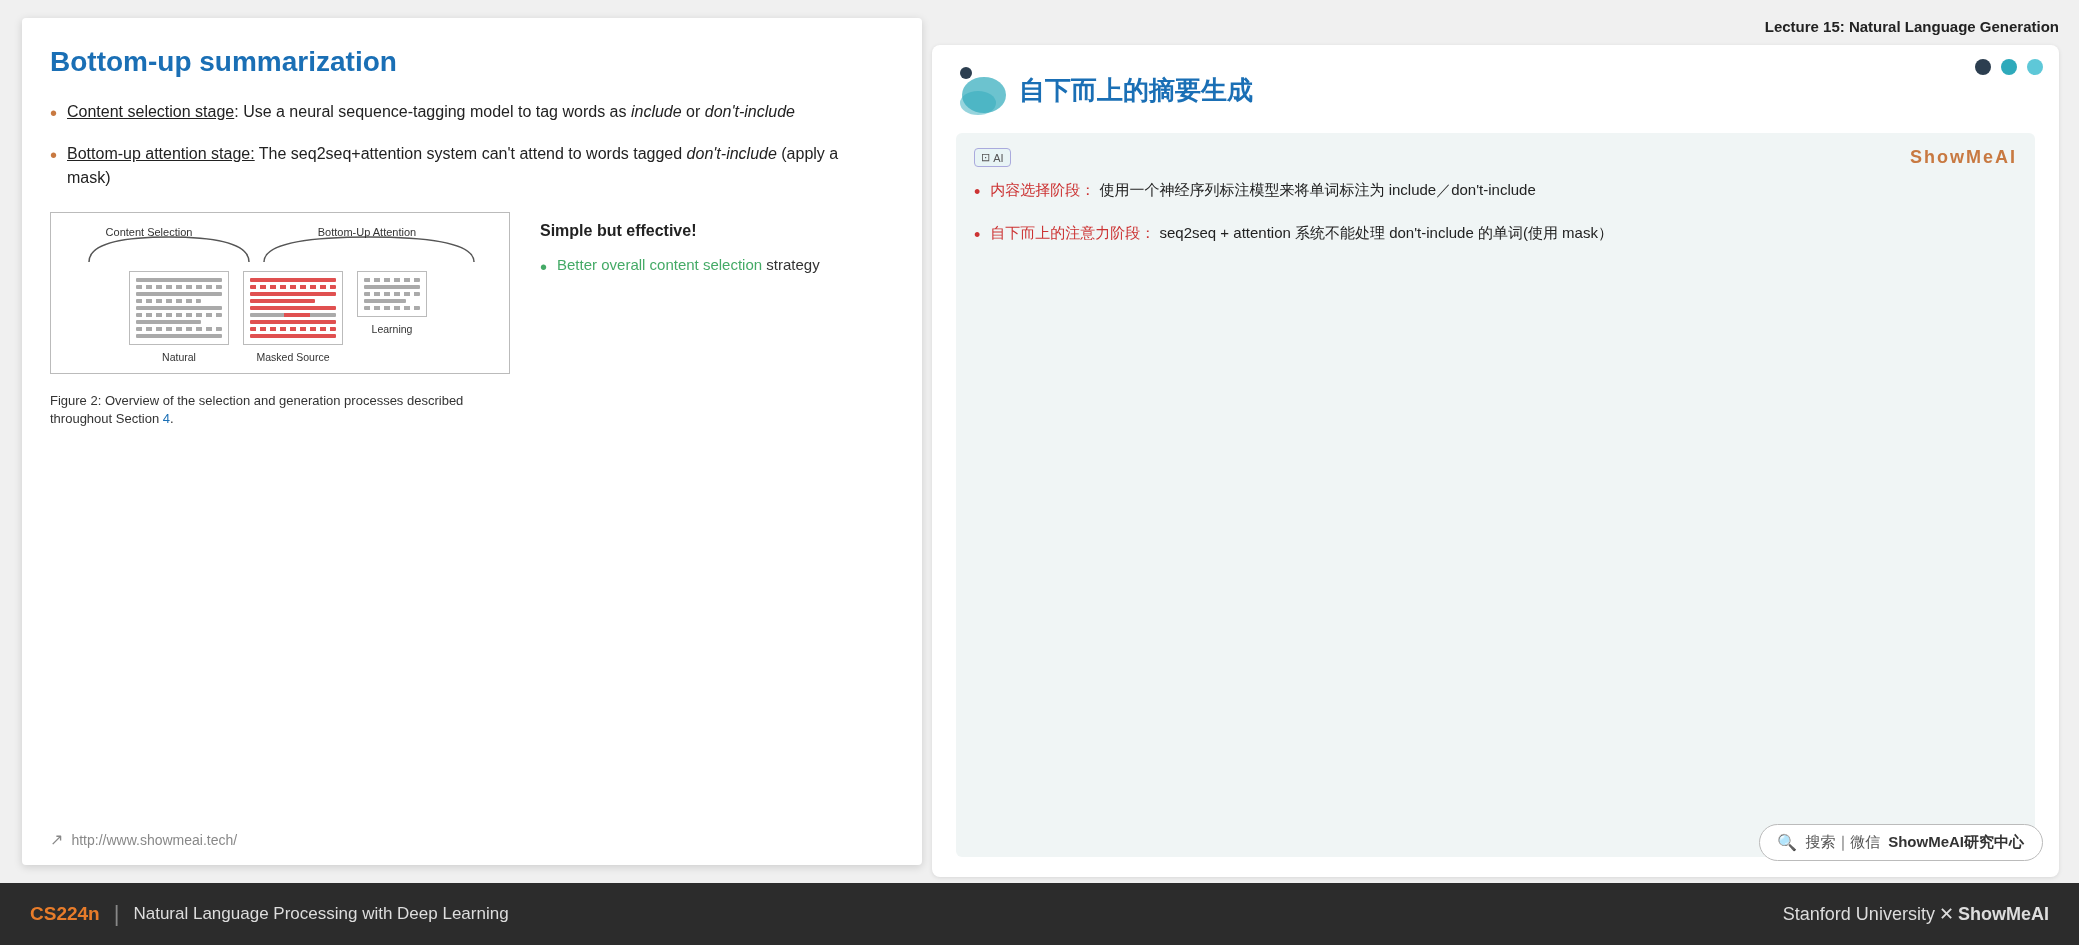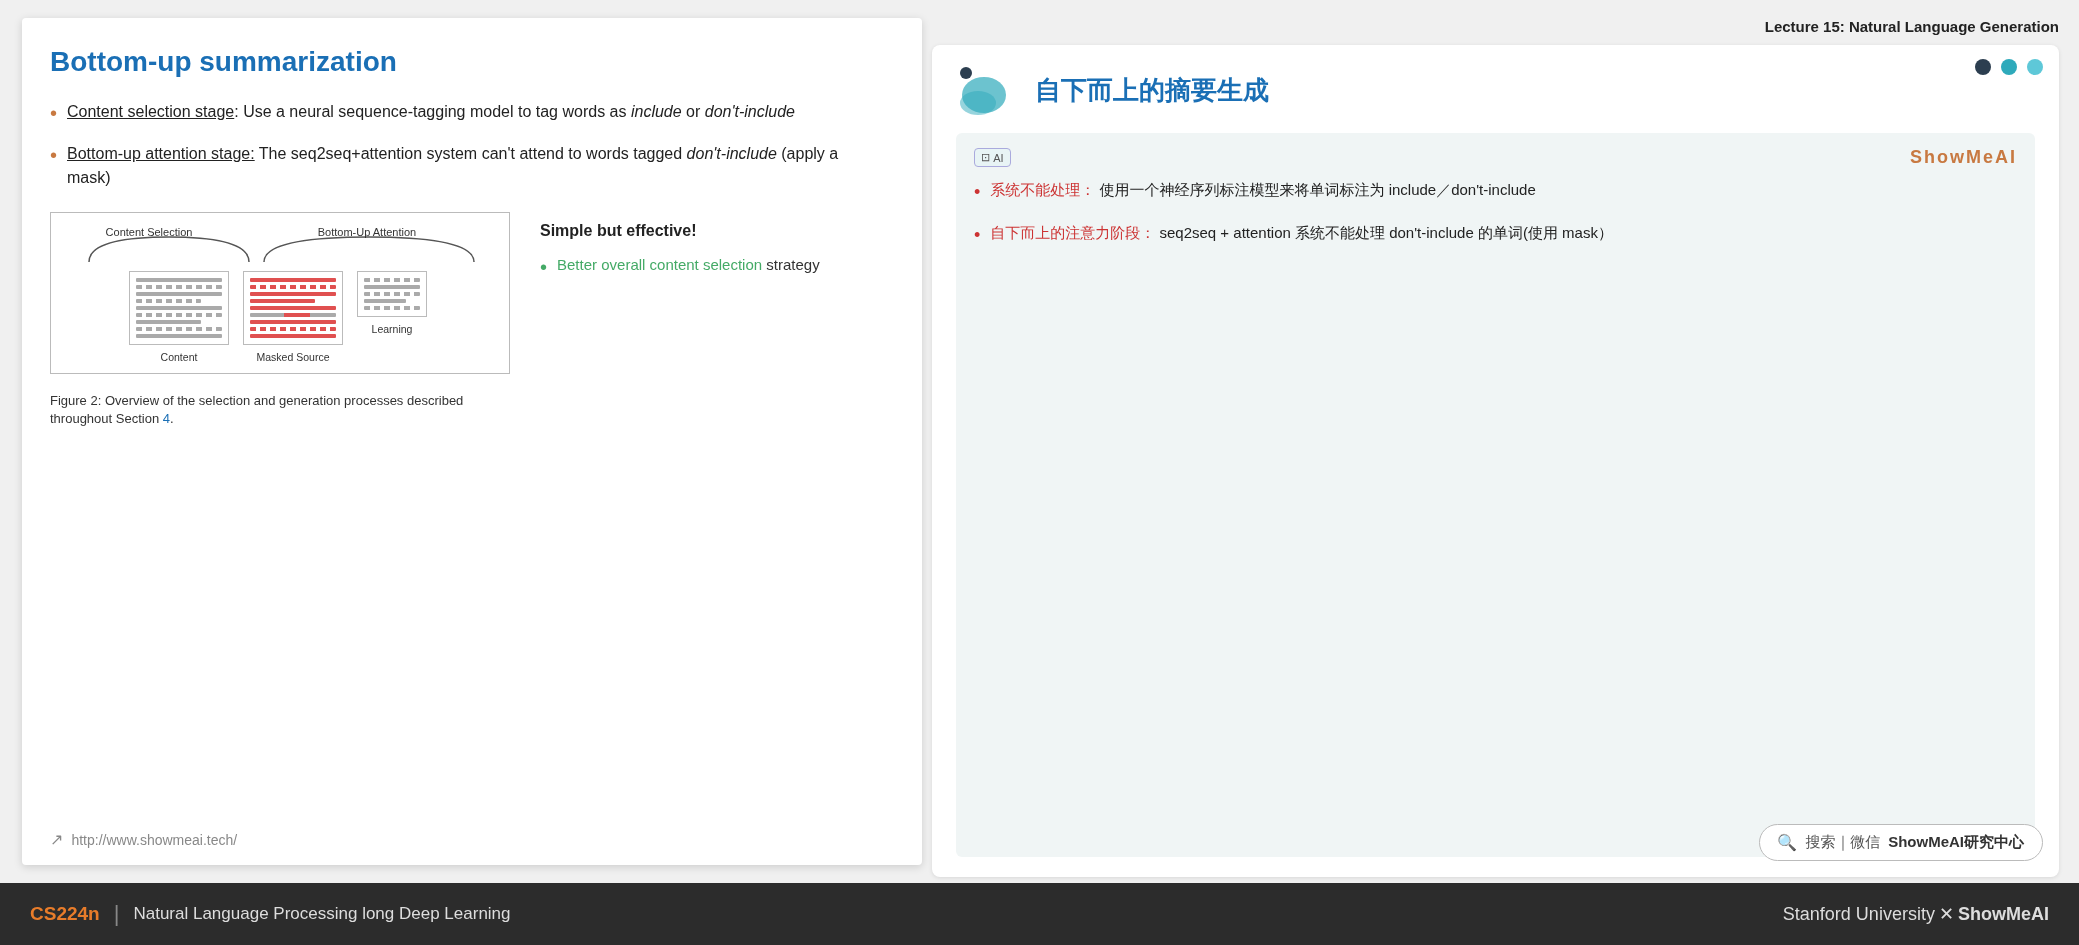--- a/index.html
+++ b/index.html
@@ -235,21 +235,21 @@
       display: flex;
       flex-direction: column;
       box-shadow: 0 1px 4px rgba(0,0,0,0.1);
       position: relative;
     }
 
     .card-header {
       display: flex;
       align-items: center;
       margin-bottom: 18px;
-      gap: 24px;
+      gap: 8px;
     }
 
     .card-icon {
       width: 55px;
       height: 50px;
       position: relative;
       flex-shrink: 0;
     }
 
     .card-icon svg {
@@ -460,21 +460,21 @@
                   <div class="doc-line line-gray"></div>
                   <div class="doc-line line-dashed"></div>
                   <div class="doc-line line-gray"></div>
                   <div class="doc-line line-dashed-short"></div>
                   <div class="doc-line line-gray"></div>
                   <div class="doc-line line-dashed"></div>
                   <div class="doc-line line-gray-short"></div>
                   <div class="doc-line line-dashed"></div>
                   <div class="doc-line line-gray"></div>
                 </div>
-                <div class="diagram-label">Content</div>
+                <div class="diagram-label">Natural</div>
               </div>
 
               <div class="diagram-block">
                 <div class="doc-lines">
                   <div class="doc-line line-red"></div>
                   <div class="doc-line line-red-dashed"></div>
                   <div class="doc-line line-red"></div>
                   <div class="doc-line line-red-short"></div>
                   <div class="doc-line line-red"></div>
                   <div class="doc-line line-mixed"></div>
@@ -548,21 +548,21 @@
           <div class="ai-badge">
             <span>⊡</span>
             <span>AI</span>
           </div>
           <div class="showmeai-brand">ShowMeAI</div>
         </div>
 
         <ul class="showmeai-bullets">
           <li>
             <span>
-              <span class="red-text">系统不能处理：</span> 使用一个神经序列标注模型来将单词标注为 include／don't-include
+              <span class="red-text">内容选择阶段：</span> 使用一个神经序列标注模型来将单词标注为 include／don't-include
             </span>
           </li>
           <li>
             <span>
               <span class="red-text">自下而上的注意力阶段：</span> seq2seq + attention 系统不能处理 don't-include 的单词(使用 mask）
             </span>
           </li>
         </ul>
       </div>
 
@@ -572,20 +572,20 @@
           <span class="search-bold">ShowMeAI研究中心</span>
       </div>
     </div>
   </div>
 </div>
 
 <div class="bottom-bar">
   <div class="bottom-left">
     <span class="bottom-course">CS224n</span>
     <span class="bottom-divider">|</span>
-    <span class="bottom-desc">Natural Language Processing long Deep Learning</span>
+    <span class="bottom-desc">Natural Language Processing with Deep Learning</span>
   </div>
   <div class="bottom-right">
     <span>Stanford University</span>
     <span class="x-mark" style="margin: 0 4px;">✕</span>
     <span class="showmeai-name">ShowMeAI</span>
   </div>
 </div>
 
 </body></html>

